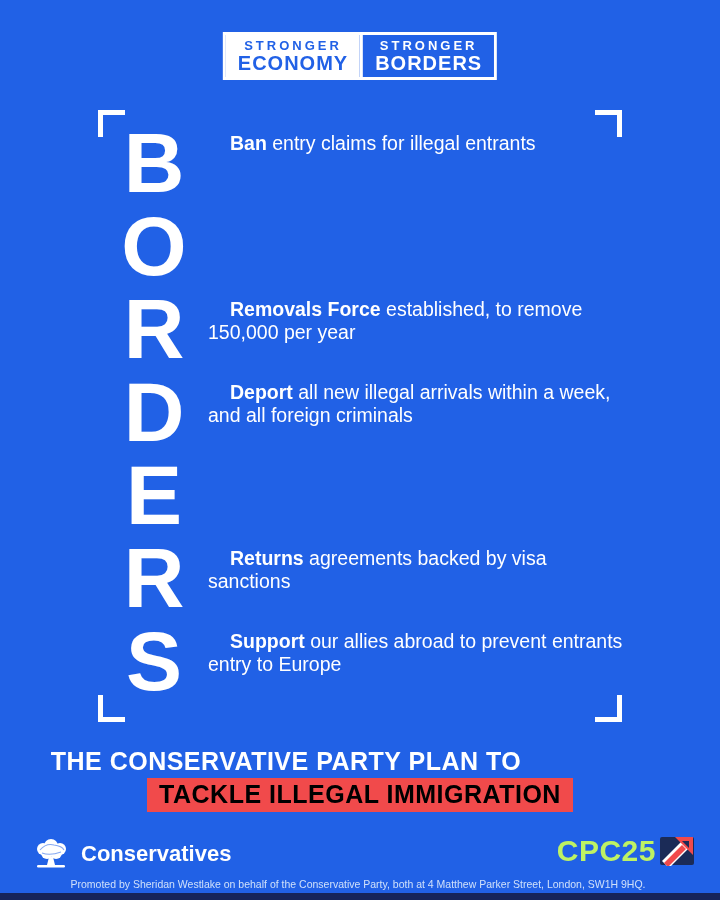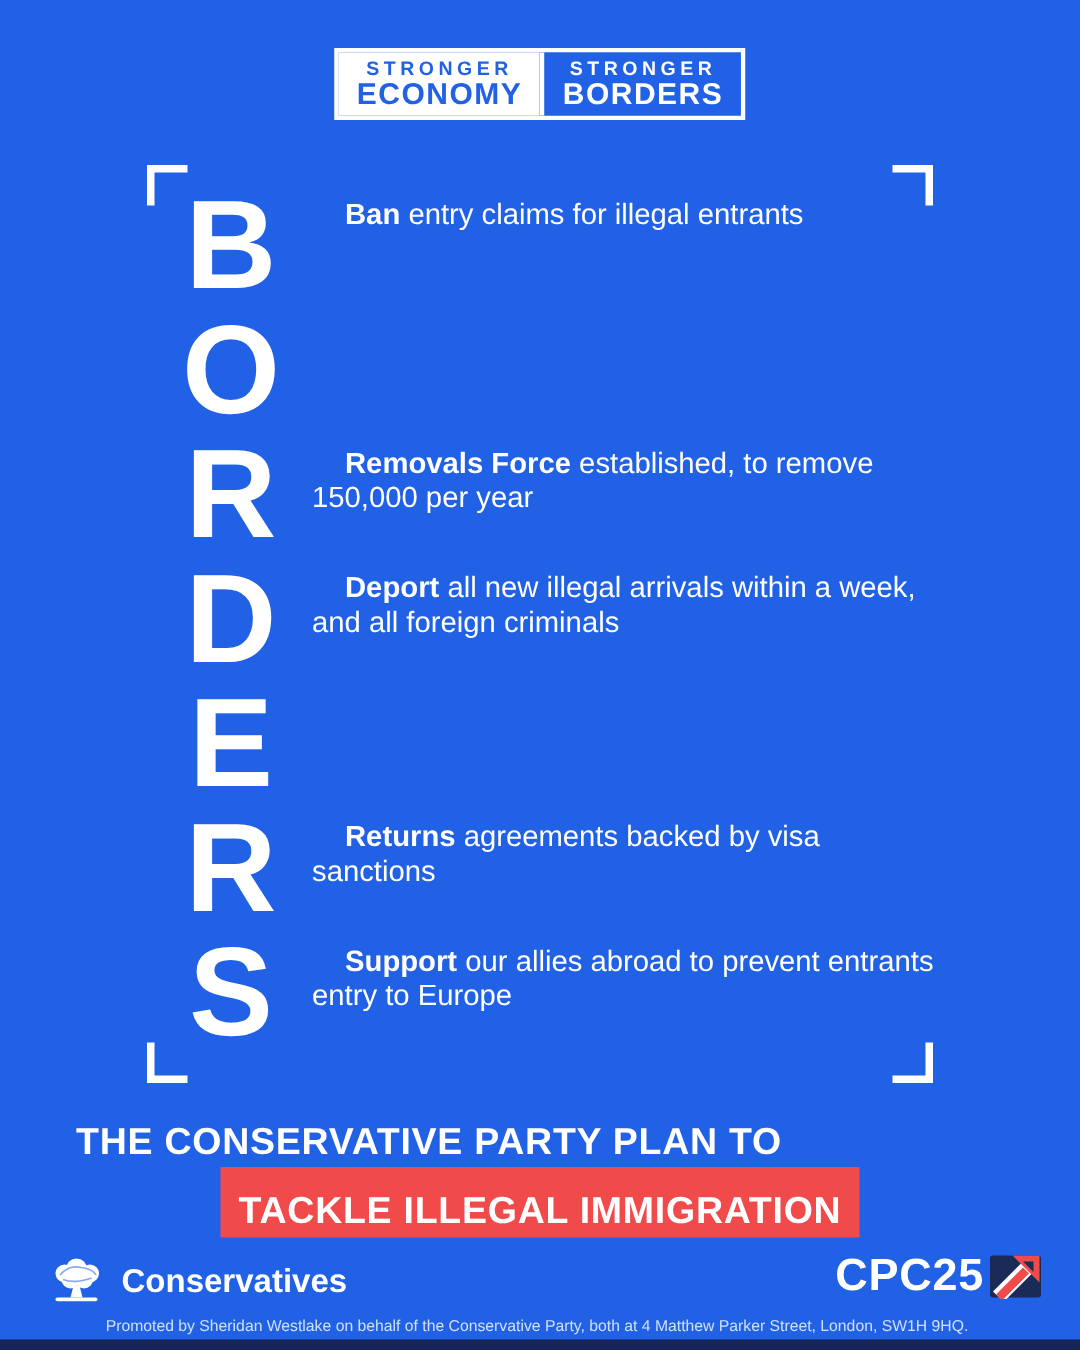--- a/index.html
+++ b/index.html
@@ -32,28 +32,28 @@
     font-size:84px;font-weight:800;line-height:64px;letter-spacing:-2px;}
   .rowtext{margin-top:1px;width:432px;color:#ffffff;
     font-size:19.5px;line-height:23px;font-weight:400;}
   .rowtext b{font-weight:700;margin-left:22px;}
   .w-narrow{width:368px;}
 
   
   .plan1{position:absolute;top:747px;left:0;width:572px;text-align:center;
     color:#ffffff;font-size:25px;font-weight:600;letter-spacing:0.5px;}
   .plan2wrap{position:absolute;top:778px;left:0;width:720px;text-align:center;}
-  .plan2{display:inline-block;background:#F14A4B;color:#ffffff;
-    font-size:25px;font-weight:800;letter-spacing:0.5px;padding:15px 12px 3px 12px;}
+  .plan2{display:inline-block;background:#F14A4B;color:#000000;
+    font-size:25px;font-weight:800;letter-spacing:0.5px;padding:2px 12px 3px 12px;}
 
   
   .cons{position:absolute;left:34px;top:838px;display:flex;align-items:center;gap:9px;
     color:#ffffff;font-size:22px;font-weight:700;}
   .cpc{position:absolute;right:26px;top:834px;display:flex;align-items:center;gap:4px;
-    color:#ffffff;font-size:30px;font-weight:800;letter-spacing:0.5px;}
+    color:#bef264;font-size:30px;font-weight:800;letter-spacing:0.5px;}
 
   
   .legal{position:absolute;left:0;bottom:10px;width:716px;text-align:center;
     color:#CFE0FA;font-size:10.5px;font-weight:400;}
   .navybar{position:absolute;left:0;bottom:0;width:720px;height:7px;background:#16245A;}
 </style>
 </head>
 <body>
 
 <div class="badge">

